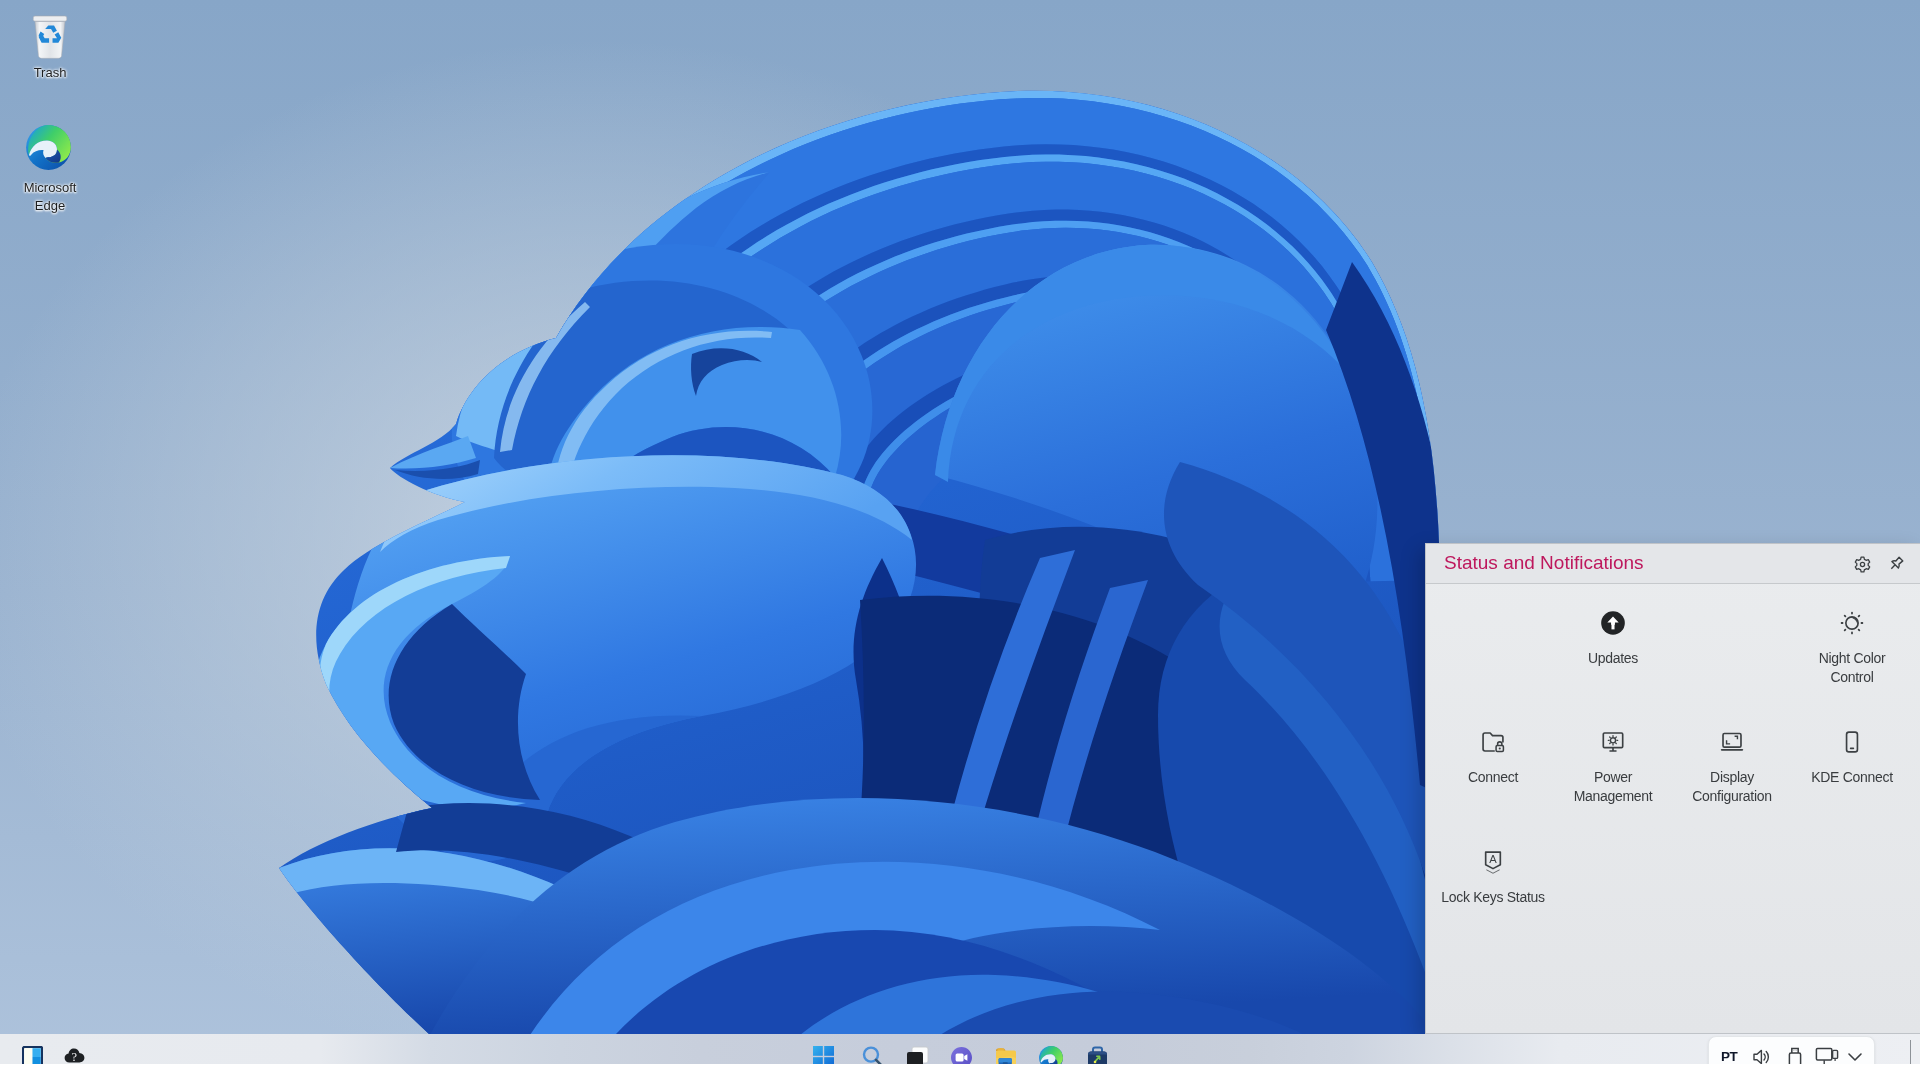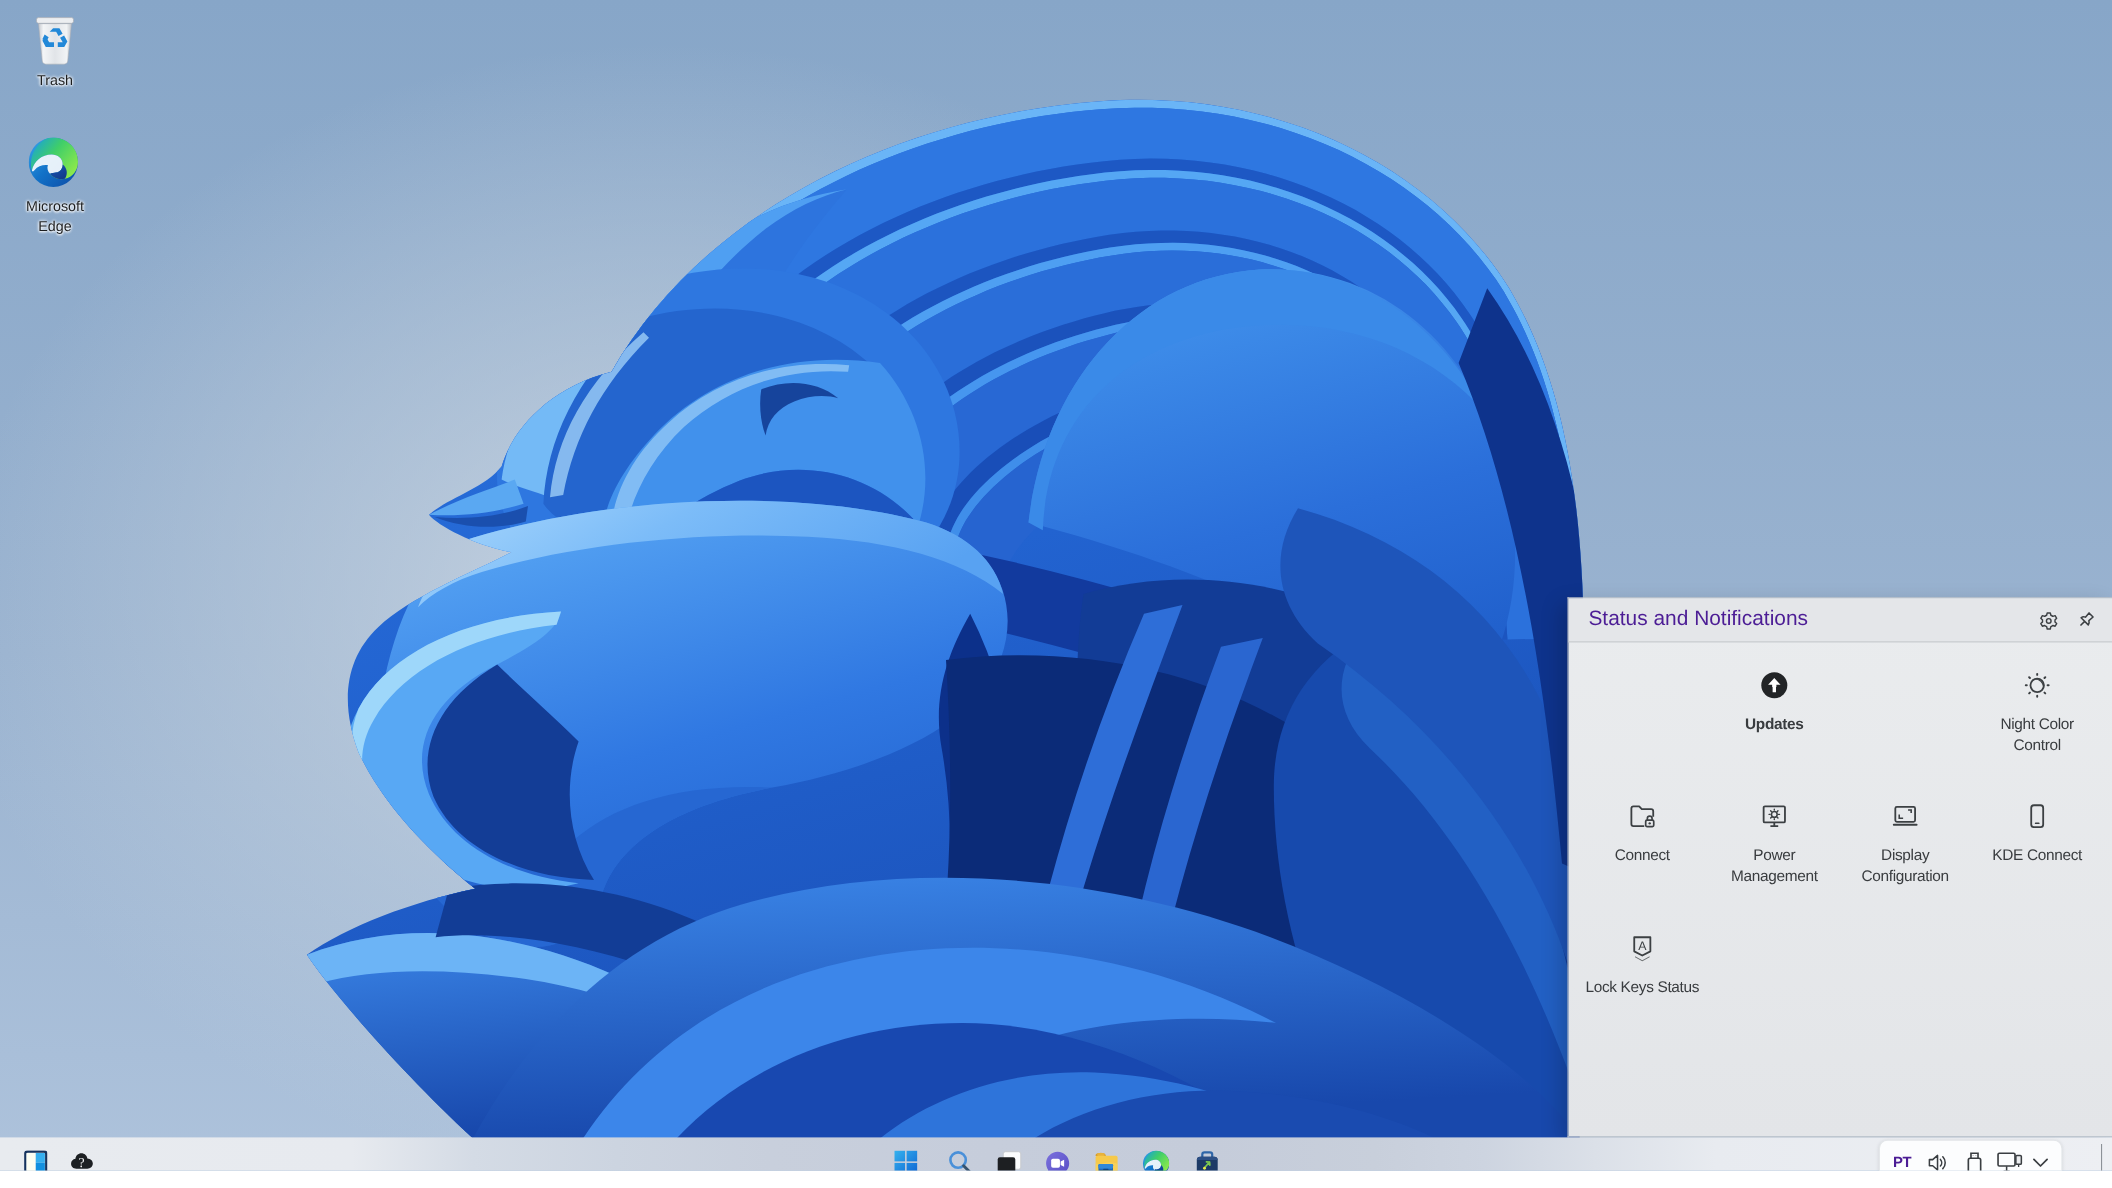--- a/index.html
+++ b/index.html
@@ -7,31 +7,31 @@
   #stage{position:relative;width:1920px;height:1064px;overflow:hidden;background:#9ab1cc;}
   #wall{position:absolute;left:0;top:0;}
   .dlabel{position:absolute;color:#1c1e20;font-size:13px;text-align:center;
     text-shadow:0 0 3px #fff,0 0 3px #fff,0 1px 2px #fff;line-height:18px;}
   #panel{position:absolute;left:1425px;top:543px;width:495px;height:491px;
     background:linear-gradient(#eaecee,#e3e5e8);
     border:1px solid #bfc3c8;border-right:none;box-sizing:border-box;
     box-shadow:-6px 6px 18px rgba(0,0,0,0.18);}
   #phead{position:absolute;left:0;top:0;width:100%;height:40px;
     background:#e4e6e9;border-bottom:1px solid #c6c9cc;box-sizing:border-box;}
-  #phead .t{position:absolute;left:18px;top:8px;font-size:19px;color:#4c1d95;}
+  #phead .t{position:absolute;left:18px;top:8px;font-size:19px;color:#be185d;}
   .tile{position:absolute;width:120px;height:119px;}
   .tile.sel{background:#d5d7da;border-radius:6px;}
   .tlabel{position:absolute;left:-8px;right:-8px;text-align:center;font-size:14px;letter-spacing:-0.3px;
     color:#393c3f;line-height:19px;}
   #taskbar{position:absolute;left:0;top:1034px;width:1920px;height:46px;
     background:linear-gradient(90deg,#e8ebef 0px,#e7eaef 320px,#d4dbe5 430px,#ccd4e0 560px,#c8cfdc 700px,#c6cddb 900px,#c5ccda 1100px,#c8cfdb 1250px,#cdd4e0 1350px,#dbe0e8 1450px,#e8ebf0 1560px,#edeff3 1920px);}
   #tray{position:absolute;left:1708px;top:1036px;width:167px;height:41px;
     background:#fcfdfe;border:1px solid #e3e6e9;border-radius:8px;box-sizing:border-box;
     box-shadow:0 1px 3px rgba(0,0,0,0.08);}
-  #pt{position:absolute;left:1721px;top:1049px;font-size:13.5px;font-weight:bold;letter-spacing:-0.4px;color:#4c1d95;}
+  #pt{position:absolute;left:1721px;top:1049px;font-size:13.5px;font-weight:bold;letter-spacing:-0.4px;color:#0f172a;}
   #clock{position:absolute;left:1980px;top:1048px;width:44px;font-size:17px;letter-spacing:-0.4px;color:#4c1d95;}
   #sep{position:absolute;left:1910px;top:1040px;width:1px;height:35px;background:#8d9298;}
   .ticon{position:absolute;top:1046px;}
 </style>
 </head>
 <body>
 <div id="stage">
 <svg id="wall" width="1920" height="1080" viewBox="0 0 1920 1080">
 <defs>
  <linearGradient id="bgV" x1="0" y1="0" x2="0" y2="1">
@@ -181,21 +181,21 @@
         <svg width="17" height="17" viewBox="0 0 17 17" style="position:absolute;left:428px;top:12px;">
 <path d="M 7.1,1.2 L 9.9,1.2 L 10.4,3.3 A 5.6,5.6 0 0 1 12.2,4.35 L 14.3,3.7 L 15.7,6.1 L 14.15,7.65 A 5.6,5.6 0 0 1 14.15,9.35 L 15.7,10.9 L 14.3,13.3 L 12.2,12.65 A 5.6,5.6 0 0 1 10.4,13.7 L 9.9,15.8 L 7.1,15.8 L 6.6,13.7 A 5.6,5.6 0 0 1 4.8,12.65 L 2.7,13.3 L 1.3,10.9 L 2.85,9.35 A 5.6,5.6 0 0 1 2.85,7.65 L 1.3,6.1 L 2.7,3.7 L 4.8,4.35 A 5.6,5.6 0 0 1 6.6,3.3 Z" fill="none" stroke="#3c4043" stroke-width="1.3" stroke-linejoin="round"></path>
 <circle cx="8.5" cy="8.5" r="2.1" fill="none" stroke="#3c4043" stroke-width="1.3"></circle>
         </svg>
         <svg width="18" height="18" viewBox="0 0 18 18" style="position:absolute;left:461px;top:11px;">
 <g transform="rotate(45 9 9)">
             <path d="M 6.4,2 L 11.6,2 L 11.2,7 C 12.6,7.7 13.4,8.7 13.6,10.2 L 4.4,10.2 C 4.6,8.7 5.4,7.7 6.8,7 Z M 9,10.2 L 9,15.6" fill="none" stroke="#3c4043" stroke-width="1.4" stroke-linejoin="round"></path>
           </g>
         </svg>
       </div>
-      <div class="tile" style="left:127px;top:45px;font-weight:bold;">
+      <div class="tile" style="left:127px;top:45px;">
         <svg width="26" height="26" viewBox="0 0 22 22" style="position:absolute;left:47px;top:21px;">
           <circle cx="11" cy="11" r="10" fill="#222426"></circle>
           <path d="M 11,16.4 L 11,8.4" stroke="#fff" stroke-width="2.6"></path>
           <path d="M 6.2,10.6 L 11,5.4 L 15.8,10.6 L 12.6,10.6 L 12.6,12.4 L 9.4,12.4 L 9.4,10.6 Z" fill="#fff"></path>
         </svg>
         <div class="tlabel" style="top:60px;">Updates</div>
       </div>
       <div class="tile" style="left:366px;top:45px;">
         <svg width="26" height="26" viewBox="0 0 22 22" style="position:absolute;left:47px;top:21px;">
           <circle cx="11" cy="11" r="5.2" fill="none" stroke="#3c4043" stroke-width="1.4"></circle>

